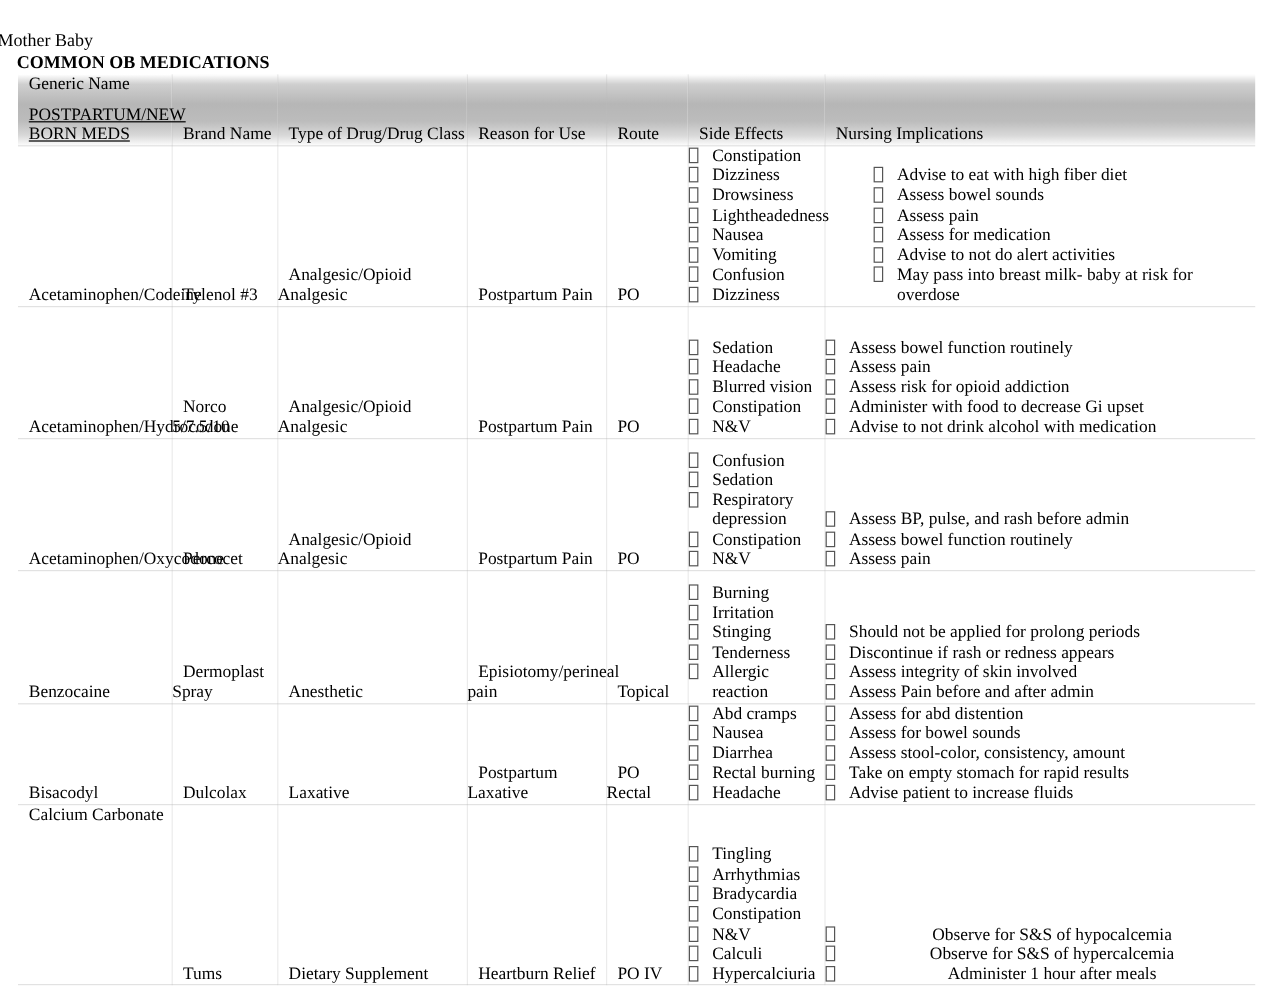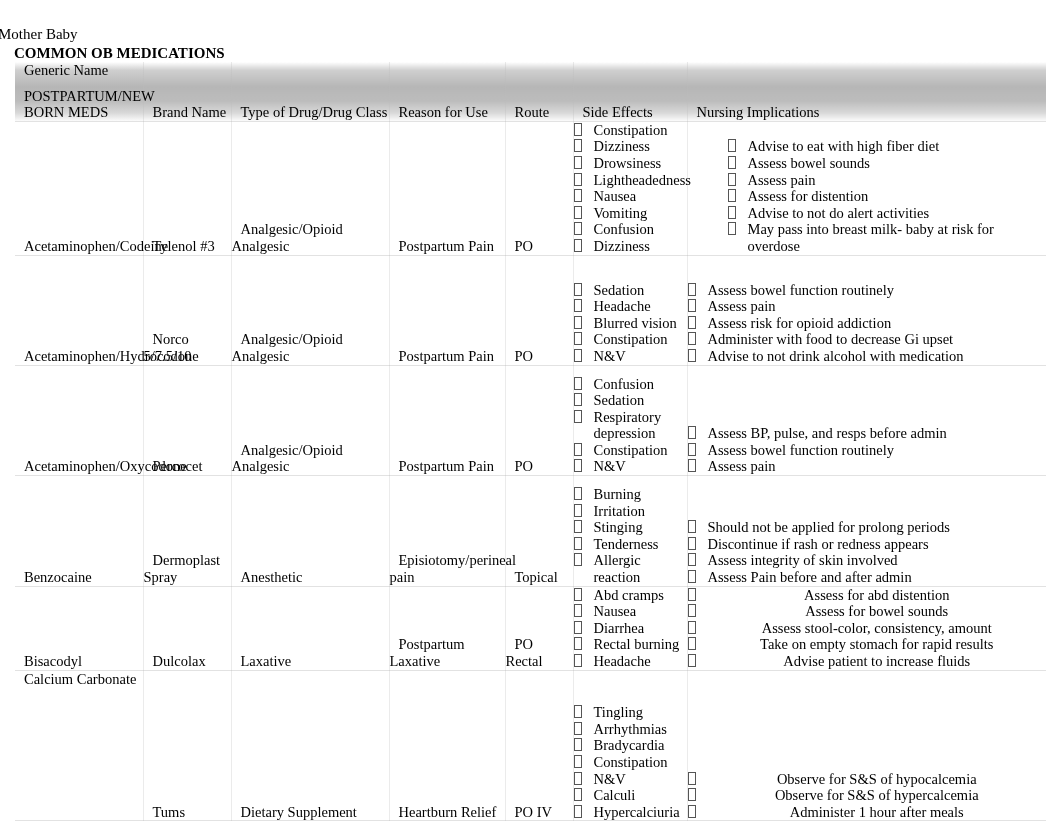--- a/index.html
+++ b/index.html
@@ -77,21 +77,21 @@
         #bcbcbc 66%,
         #d8d8d8 86%,
         #fbfbfb 100%);
     vertical-align: top;
     border-bottom: none;
     border-right: 1px solid rgba(170,170,170,0.35);
     height: 54px;
   }
   thead th:last-child { border-right: none; }
   .hcell { padding: 9px 0 0 9px; }
-  .sub-label { display: block; padding: 9px 0 0 9px; }
+  .sub-label { display: block; padding: 9px 0 0 9px; text-decoration: underline; }
 
   
   .cell { padding: 0 6px 4px 9px; }
 
   
   ul.bl {
     list-style: none;
     margin: 0;
     padding: 0;
   }
@@ -161,21 +161,21 @@
               <li><span class="tofu"></span><span>Vomiting</span></li>
               <li><span class="tofu"></span><span>Confusion</span></li>
               <li><span class="tofu"></span><span>Dizziness</span></li>
             </ul>
           </td>
           <td class="ni-cell">
             <ul class="bl" style="margin-top: 16px; padding-left: 40px;">
               <li><span class="tofu"></span><span>Advise to eat with high fiber diet</span></li>
               <li><span class="tofu"></span><span>Assess bowel sounds</span></li>
               <li><span class="tofu"></span><span>Assess pain</span></li>
-              <li><span class="tofu"></span><span>Assess for distention</span></li>
+              <li><span class="tofu"></span><span>Assess for medication</span></li>
               <li><span class="tofu"></span><span>Advise to not do alert activities</span></li>
               <li><span class="tofu"></span><span>May pass into breast milk- baby at risk for overdose</span></li>
             </ul>
           </td>
         </tr>
         <tr style="height: 100px;">
           <td><span class="cell">Acetaminophen/Hydrocodone</span></td>
           <td><span class="cell">Norco 5/7.5/10</span></td>
           <td><span class="cell">Analgesic/Opioid Analgesic</span></td>
           <td><span class="cell">Postpartum Pain</span></td>
@@ -209,21 +209,21 @@
             <ul class="bl" style="margin-top: 10px;">
               <li><span class="tofu"></span><span>Confusion</span></li>
               <li><span class="tofu"></span><span>Sedation</span></li>
               <li><span class="tofu"></span><span>Respiratory depression</span></li>
               <li><span class="tofu"></span><span>Constipation</span></li>
               <li><span class="tofu"></span><span>N&amp;V</span></li>
             </ul>
           </td>
           <td class="ni-cell">
             <ul class="bl" style="margin-top: 42px;">
-              <li><span class="tofu"></span><span>Assess BP, pulse, and resps before admin</span></li>
+              <li><span class="tofu"></span><span>Assess BP, pulse, and rash before admin</span></li>
               <li><span class="tofu"></span><span>Assess bowel function routinely</span></li>
               <li><span class="tofu"></span><span>Assess pain</span></li>
             </ul>
           </td>
         </tr>
         <tr style="height: 100px;">
           <td><span class="cell">Benzocaine</span></td>
           <td><span class="cell">Dermoplast Spray</span></td>
           <td><span class="cell">Anesthetic</span></td>
           <td><span class="cell">Episiotomy/perineal pain</span></td>
@@ -255,21 +255,21 @@
           <td class="se-cell">
             <ul class="bl" style="margin-top: 0px;">
               <li><span class="tofu"></span><span>Abd cramps</span></li>
               <li><span class="tofu"></span><span>Nausea</span></li>
               <li><span class="tofu"></span><span>Diarrhea</span></li>
               <li><span class="tofu"></span><span>Rectal burning</span></li>
               <li><span class="tofu"></span><span>Headache</span></li>
             </ul>
           </td>
           <td class="ni-cell">
-            <ul class="bl" style="margin-top: 0px; text-align: center;">
+            <ul class="bl" style="margin-top: 0px;">
               <li><span class="tofu"></span><span>Assess for abd distention</span></li>
               <li><span class="tofu"></span><span>Assess for bowel sounds</span></li>
               <li><span class="tofu"></span><span>Assess stool-color, consistency, amount</span></li>
               <li><span class="tofu"></span><span>Take on empty stomach for rapid results</span></li>
               <li><span class="tofu"></span><span>Advise patient to increase fluids</span></li>
             </ul>
           </td>
         </tr>
         <tr style="height: 106px;">
           <td style="vertical-align: top;"><span class="cell">Calcium Carbonate</span></td>

